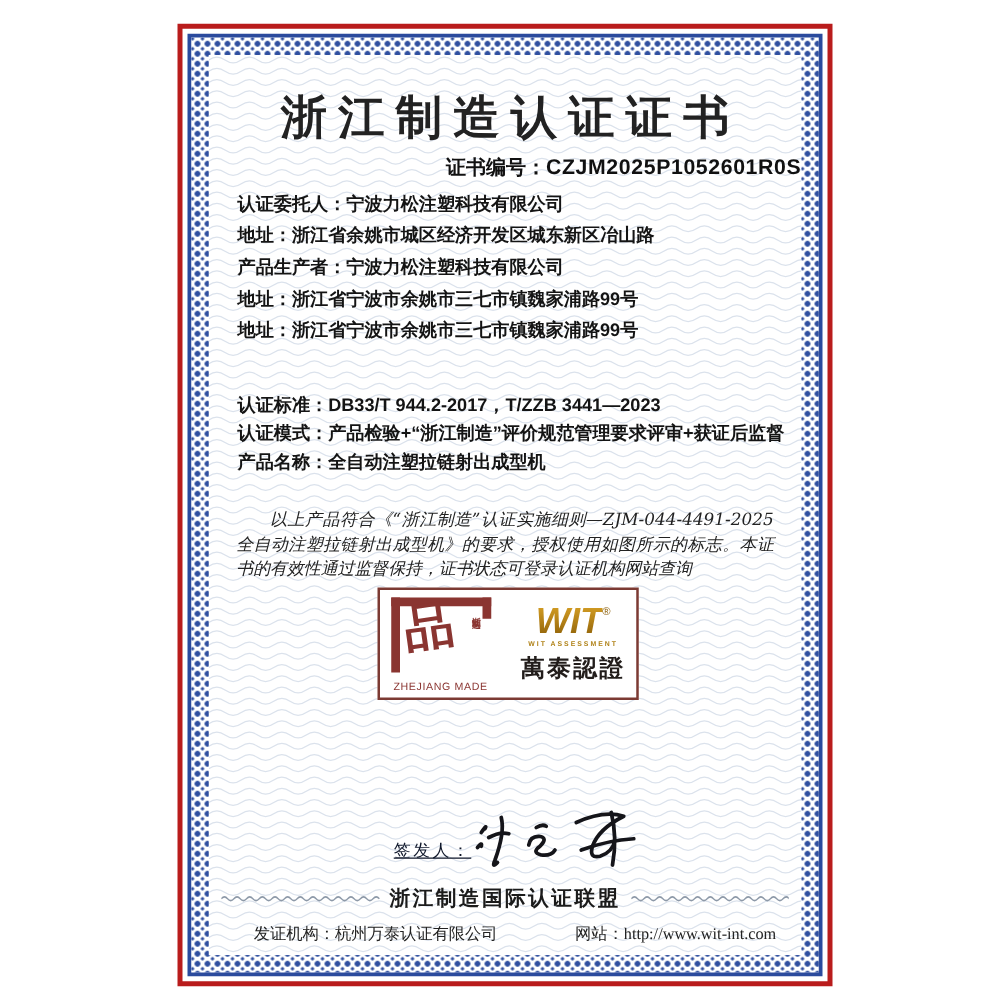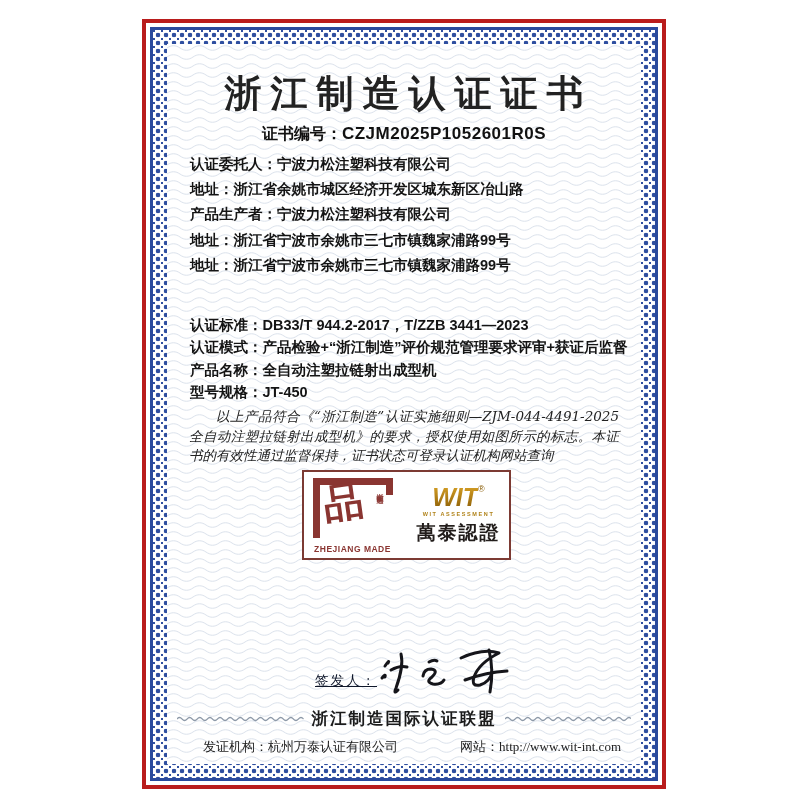--- a/index.html
+++ b/index.html
@@ -22,21 +22,21 @@
     position:absolute;inset:14px;background:#fff;overflow:hidden;
   }
   #bg-waves{position:absolute;left:0;top:0;width:100%;height:100%;}
   .abs{position:absolute;}
   .cert-title{
     left:0;right:0;top:25px;text-align:center;
     font-family:"DejaVu Serif","Liberation Serif",serif;font-weight:700;
     font-size:37px;letter-spacing:9px;color:#222;text-indent:9px;
   }
   .cert-no{
-    left:0;right:0;top:80px;text-align:center;font-weight:700;font-size:16px;color:#111;
+    left:0;right:0;top:80px;text-align:right;font-weight:700;font-size:16px;color:#111;
   }
   .cert-no .num{font-size:17px;letter-spacing:.5px;}
   .fields1{left:23px;top:108px;right:12px;}
   .fields1 .frow{height:25.2px;line-height:25.2px;}
   .fields2{left:23px;top:270px;right:12px;}
   .fields2 .frow{height:22.4px;line-height:22.4px;}
   .frow{font-weight:700;font-size:14.5px;color:#141414;white-space:nowrap;}
   .flabel{font-weight:700;}
   .fvalue{font-weight:700;}
   .statement{
@@ -56,25 +56,25 @@
   .zj-char{
     position:absolute;left:16px;top:6px;font-family:"DejaVu Serif",serif;
     font-size:40px;font-weight:700;color:#8a3531;transform:rotate(-8deg);line-height:1;
   }
   .zj-vert{
     position:absolute;right:14px;top:12px;writing-mode:vertical-rl;
     font-size:7px;letter-spacing:1px;color:#8a3531;font-weight:700;
   }
   .zj-caption{
     position:absolute;left:0;right:0;bottom:0;text-align:center;
-    font-size:8.5px;font-weight:700;color:#8a3531;letter-spacing:.5px;white-space:nowrap;
+    font-size:8.5px;font-weight:400;color:#8a3531;letter-spacing:.5px;white-space:nowrap;
   }
   .wit-logo{text-align:center;width:96px;}
   .wit-word{
-    font-style:italic;font-weight:900;font-size:25px;line-height:1;
+    font-style:italic;font-weight:900;font-size:29px;line-height:1;
     background:linear-gradient(#d8a125,#8a5d07);
     -webkit-background-clip:text;background-clip:text;color:transparent;
     display:inline-block;
   }
   .wit-reg{font-size:9px;font-style:normal;color:#8a5d07;vertical-align:14px;}
   .wit-sub{font-size:5.5px;font-weight:700;letter-spacing:1.6px;color:#b08218;margin-top:1px;}
   .wit-name{font-size:19px;font-weight:900;color:#221d1b;letter-spacing:2px;margin-top:3px;white-space:nowrap;}
   .dates{left:36px;top:522px;}
   .dates .frow{height:24px;line-height:24px;}
   .seal-note{font-weight:400;font-size:13.5px;color:#333;letter-spacing:1px;height:24px;line-height:24px;}
@@ -195,21 +195,20 @@
         <div class="frow"><span class="flabel">地址：</span><span class="fvalue">浙江省余姚市城区经济开发区城东新区冶山路</span></div>
         <div class="frow"><span class="flabel">产品生产者：</span><span class="fvalue">宁波力松注塑科技有限公司</span></div>
         <div class="frow"><span class="flabel">地址：</span><span class="fvalue">浙江省宁波市余姚市三七市镇魏家浦路99号</span></div>
         <div class="frow"><span class="flabel">地址：</span><span class="fvalue">浙江省宁波市余姚市三七市镇魏家浦路99号</span></div>
       </div>
 
       <div class="abs fields2">
         <div class="frow"><span class="flabel">认证标准：</span><span class="fvalue">DB33/T 944.2-2017，T/ZZB 3441—2023</span></div>
         <div class="frow"><span class="flabel">认证模式：</span><span class="fvalue">产品检验+“浙江制造”评价规范管理要求评审+获证后监督</span></div>
         <div class="frow"><span class="flabel">产品名称：</span><span class="fvalue">全自动注塑拉链射出成型机</span></div>
-        <div class="frow"><span class="flabel">型号规格：</span><span class="fvalue">JT-450</span></div>
       </div>
 
       <div class="abs statement">以上产品符合《“浙江制造”认证实施细则—ZJM-044-4491-2025 全自动注塑拉链射出成型机》的要求，授权使用如图所示的标志。本证书的有效性通过监督保持，证书状态可登录认证机构网站查询</div>
 
       <div class="abs logo-box">
         <div class="zj-logo">
           <div class="zj-bar zj-top"></div>
           <div class="zj-bar zj-left"></div>
           <div class="zj-bar zj-tab"></div>
           <div class="zj-char">品</div>

